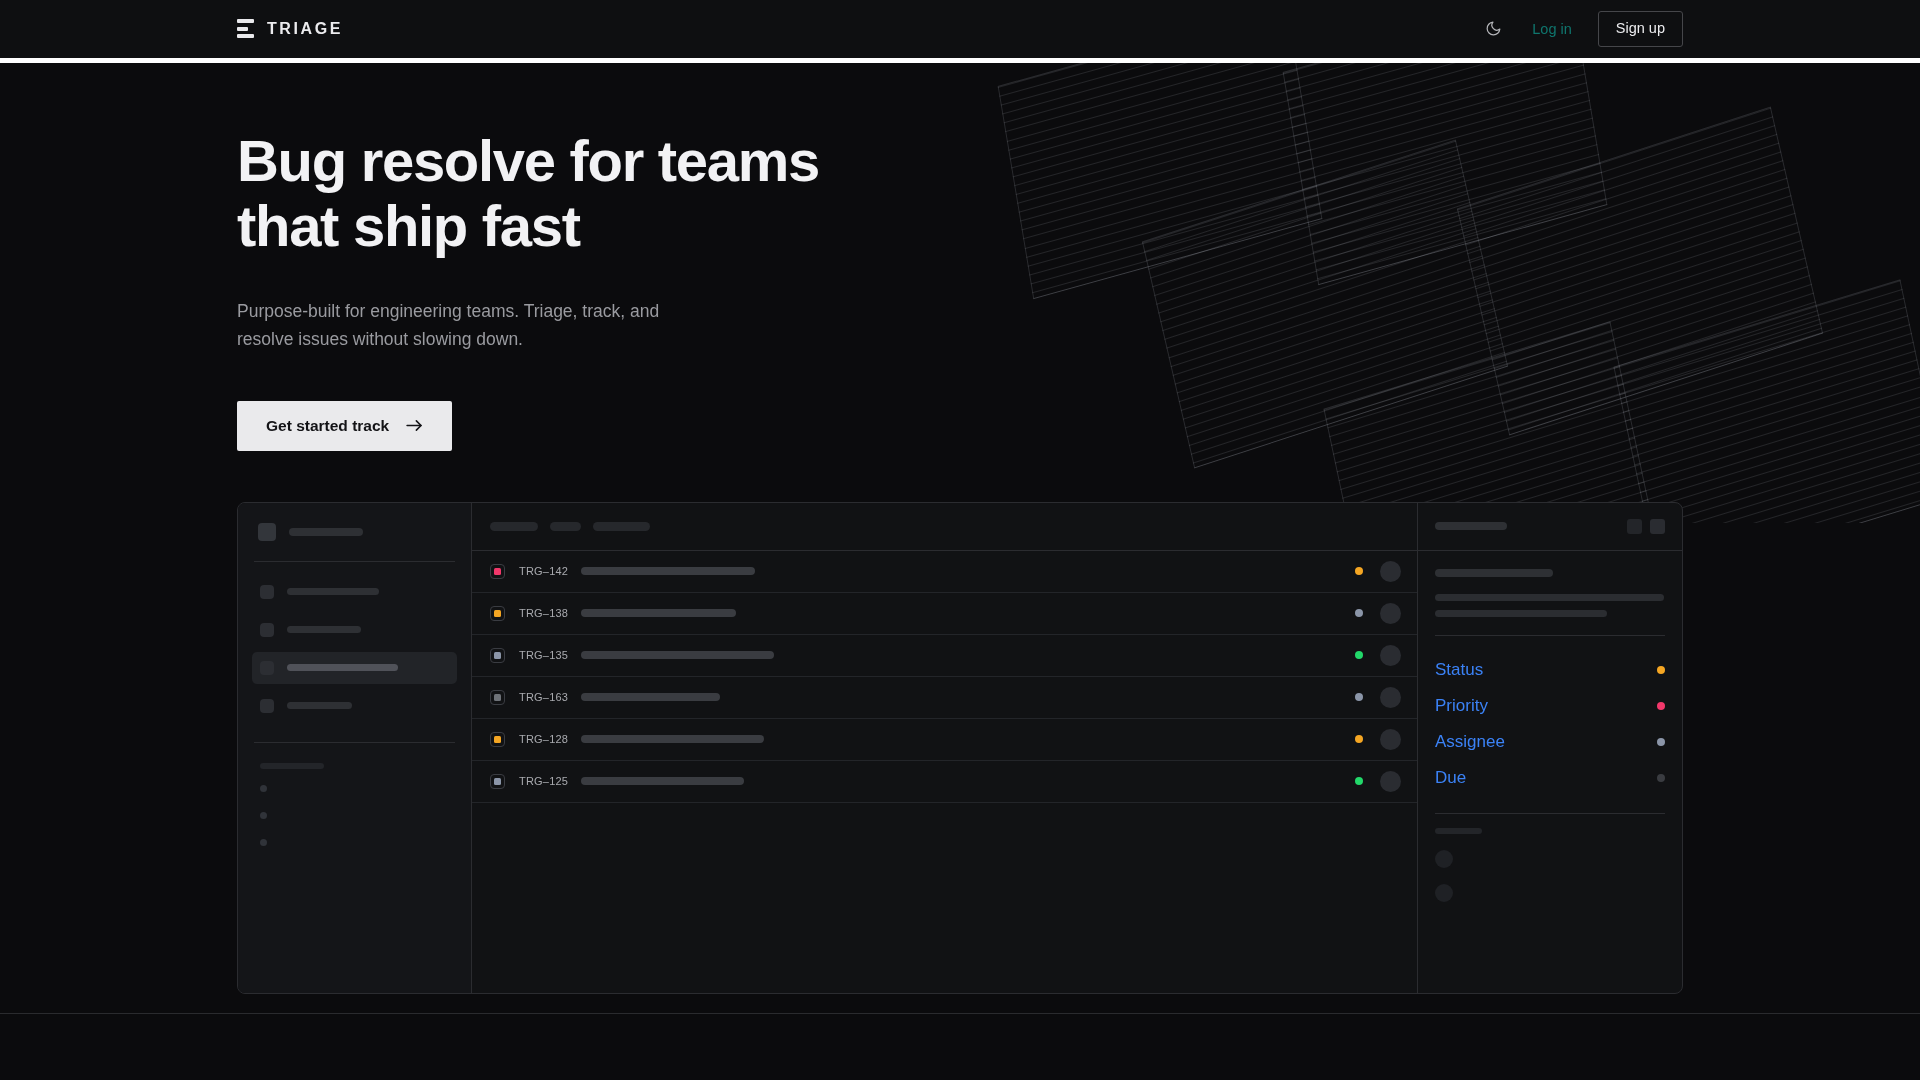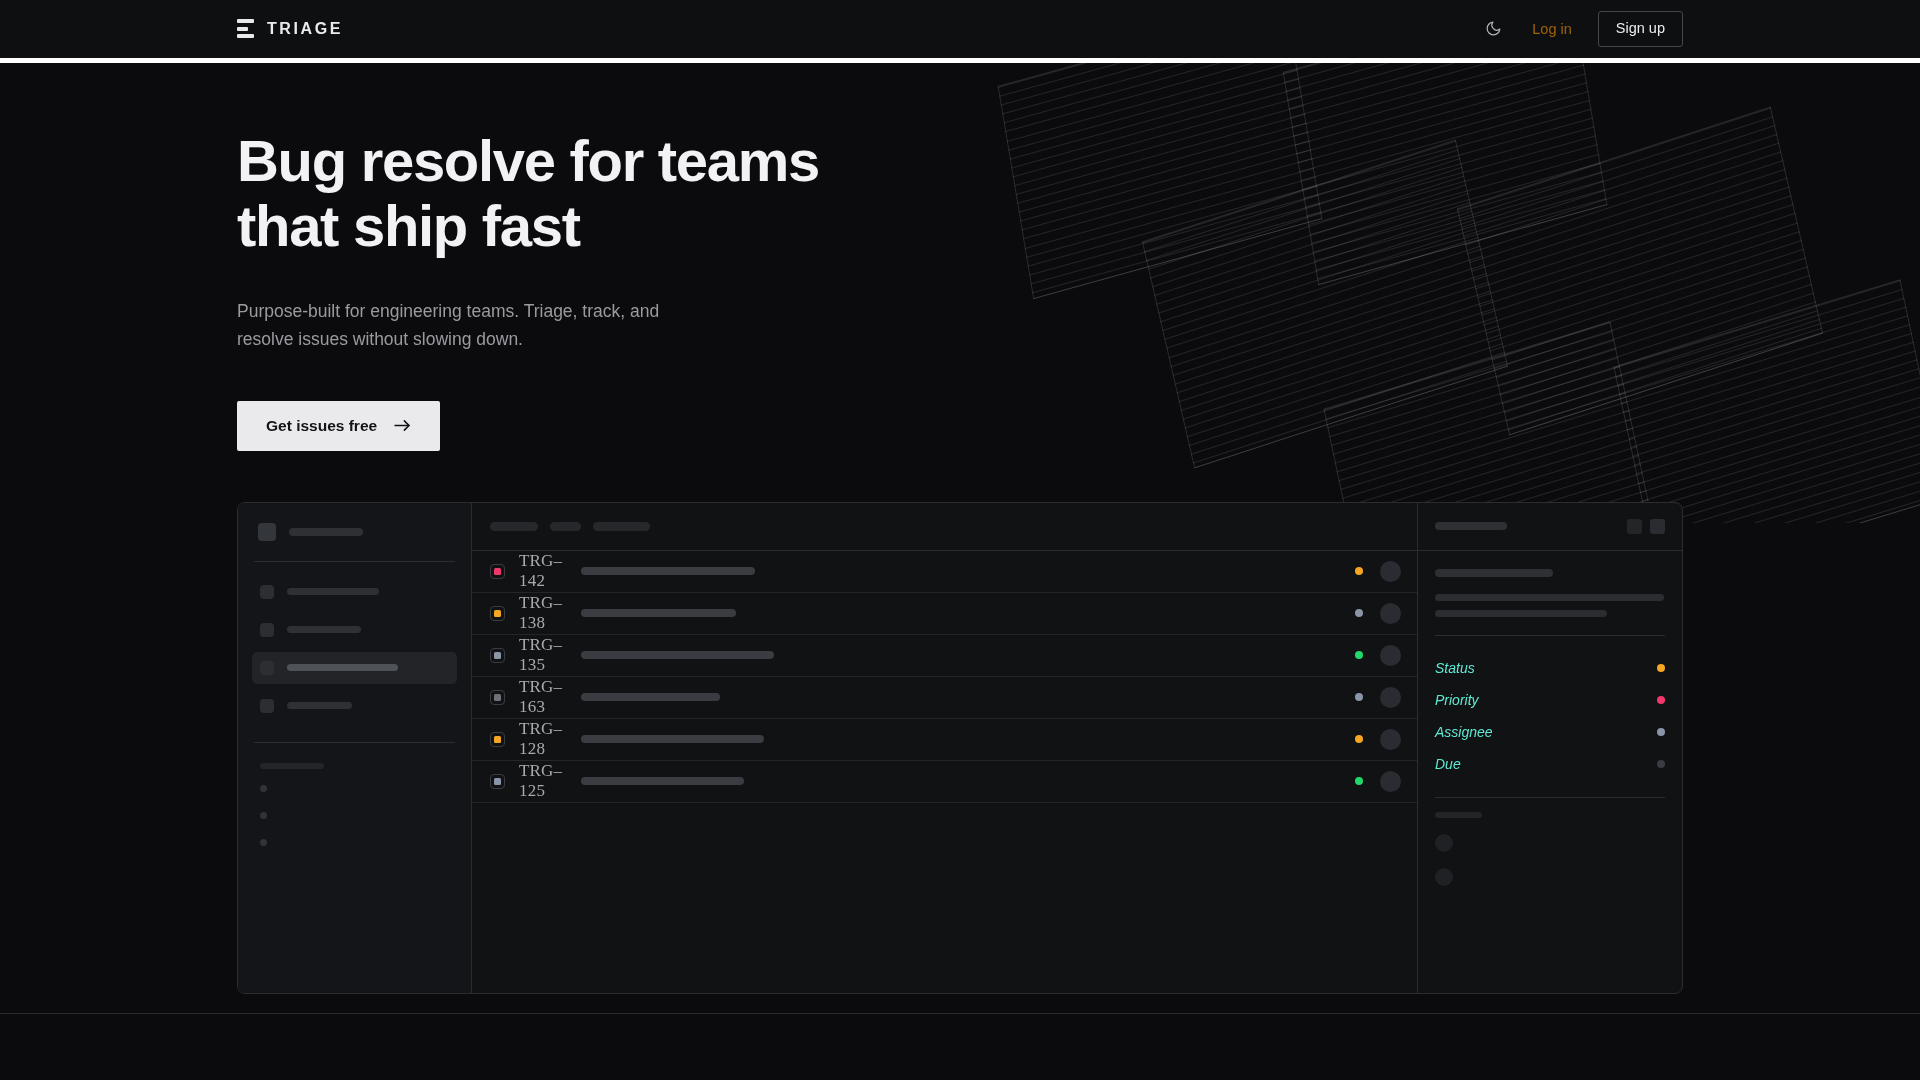--- a/index.html
+++ b/index.html
@@ -49,21 +49,21 @@
   }
 
   .header-right { display: flex; align-items: center; gap: 26px; }
   .icon-btn {
     width: 26px; height: 26px;
     display: flex; align-items: center; justify-content: center;
     background: none; border: 0; cursor: pointer; padding: 0;
   }
   .icon-btn svg { display: block; }
   .nav-link {
-    font-size: 14.5px; color: #a16207; text-decoration: none; cursor: pointer;
+    font-size: 14.5px; color: #0f766e; text-decoration: none; cursor: pointer;
     background: none; border: 0; padding: 0; font-family: inherit;
   }
   .btn-outline {
     font-size: 14.5px;
     color: #ececef;
     padding: 8px 17px;
     border: 1px solid #45464a;
     background: transparent;
     border-radius: 3px;
     cursor: pointer;
@@ -198,22 +198,22 @@
   }
   .prio-box {
     width: 15px; height: 15px; flex: 0 0 15px;
     border: 1px solid #3a3c42;
     border-radius: 4px;
     display: flex; align-items: center; justify-content: center;
     margin-right: 14px;
   }
   .prio-box i { width: 7px; height: 7px; border-radius: 1.5px; display: block; }
   .row-key {
-    font-size: 17px; color: #a9aaaf; letter-spacing: 0.2px;
-    width: 62px; flex: 0 0 62px; font-family: Liberation Serif, serif;
+    font-size: 11px; color: #a9aaaf; letter-spacing: 0.2px;
+    width: 62px; flex: 0 0 62px;
   }
   .row-title { height: 8px; border-radius: 4px; background: #3a3c41; }
   .row-spacer { flex: 1 1 auto; }
   .status-dot { width: 8px; height: 8px; border-radius: 50%; flex: 0 0 8px; margin-right: 17px; }
   .row-avatar { width: 21px; height: 21px; border-radius: 50%; background: #2a2c31; flex: 0 0 21px; }
 
   
   .app-detail {
     width: 265px; flex: 0 0 265px;
     border-left: 1px solid #2b2c30;
@@ -227,21 +227,21 @@
   }
   .sq-btn { width: 15px; height: 15px; border-radius: 3px; background: #232529; cursor: pointer; }
   .sq-btn + .sq-btn { background: #2a2c31; }
   .detail-body { padding: 18px 17px; }
   .detail-line { height: 7px; border-radius: 4px; background: #2b2d31; margin-top: 9px; }
   .detail-divider { height: 1px; background: #2b2c30; margin: 18px 0 16px; }
   .meta-row {
     display: flex; align-items: center; justify-content: space-between;
     padding: 8px 0; cursor: pointer;
   }
-  .meta-label { font-size: 14px; color: #5eead4; font-style: italic; }
+  .meta-label { font-size: 17px; color: #3b82f6; }
   .meta-dot { width: 8px; height: 8px; border-radius: 50%; }
   .activity-avatar { width: 18px; height: 18px; border-radius: 50%; background: #1f2125; margin-top: 16px; }
 
   .bottom-rule {
     position: absolute; left: 0; right: 0; top: 1013px;
     height: 1px; background: #2a2b2e; z-index: 30;
   }
 </style>
 </head>
 <body>
@@ -282,21 +282,21 @@
     <div class="panel p6"></div>
   </div>
 
   <section class="hero">
     <h1 class="hero-title">
       <span>Bug resolve for teams</span><br>
       <span>that ship fast</span>
     </h1>
     <p class="hero-sub">Purpose-built for engineering teams. Triage, track, and resolve issues without slowing down.</p>
     <button class="btn-primary">
-      <span>Get issues free</span>
+      <span>Get started track</span>
       <span>
         <svg width="17" height="13" viewBox="0 0 18 14" fill="none" stroke="#131316" stroke-width="1.7" stroke-linecap="round" stroke-linejoin="round">
           <path d="M1 7h15"></path>
             <path d="M11 2l5 5-5 5"></path>
         </svg>
       </span>
     </button>
   </section>
 
   <section class="app-wrap">

